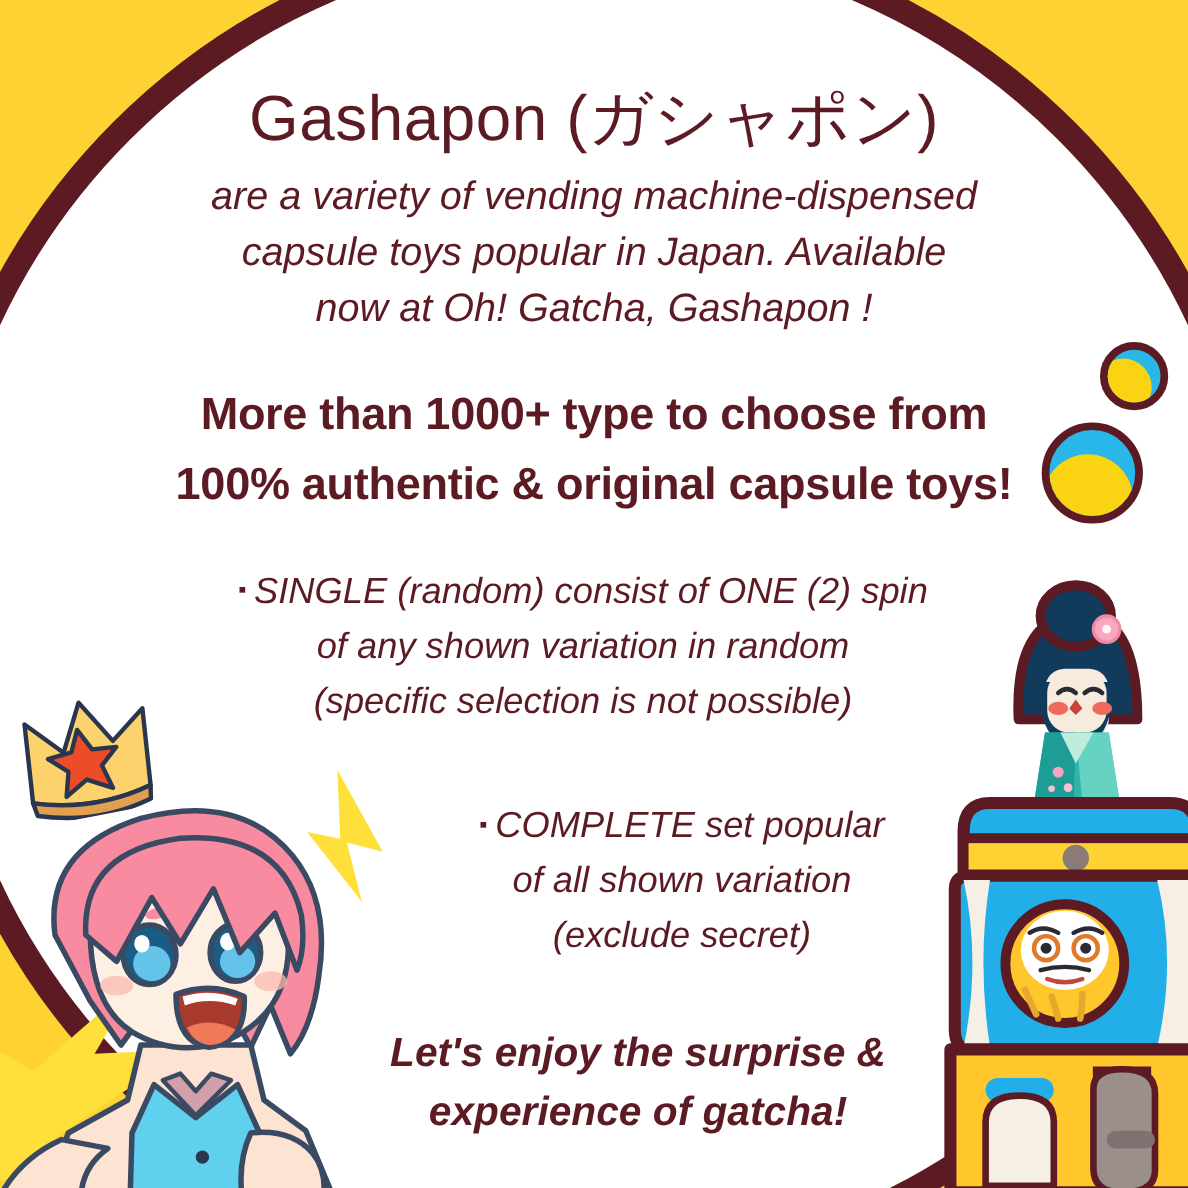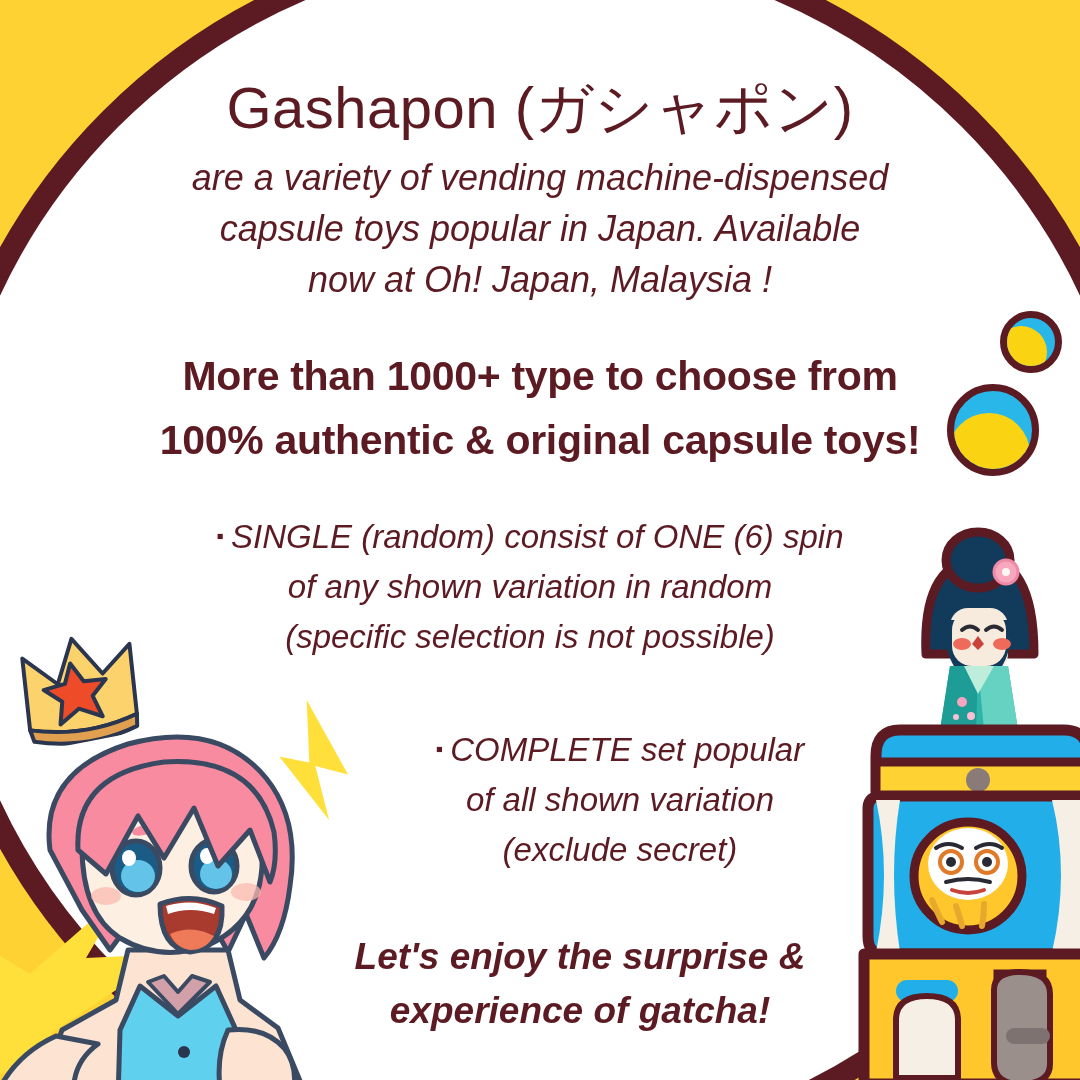--- a/index.html
+++ b/index.html
@@ -193,30 +193,30 @@
     <rect x="168" y="504" width="44" height="16" rx="8" fill="#7E7270"></rect>
   </svg>
 
   <div class="content">
 
     <div class="title">Gashapon (ガシャポン)</div>
 
     <div class="lead">
       <span class="line">are a variety of vending machine-dispensed</span>
       <span class="line">capsule toys popular in Japan. Available</span>
-      <span class="line">now at Oh! Japan, Malaysia !</span>
+      <span class="line">now at Oh! Gatcha, Gashapon !</span>
     </div>
 
     <div class="claims">
       <span class="line">More than 1000+ type to choose from</span>
       <span class="line">100% authentic &amp; original capsule toys!</span>
     </div>
 
     <div class="block-single">
-      <span class="line"><span class="bullet">▪</span><span>SINGLE (random) consist of ONE (6) spin</span></span>
+      <span class="line"><span class="bullet">▪</span><span>SINGLE (random) consist of ONE (2) spin</span></span>
       <span class="line">of any shown variation in random</span>
       <span class="line">(specific selection is not possible)</span>
     </div>
 
     <div class="block-complete">
       <span class="line"><span class="bullet">▪</span><span>COMPLETE set popular</span></span>
       <span class="line">of all shown variation</span>
       <span class="line">(exclude secret)</span>
     </div>
 

